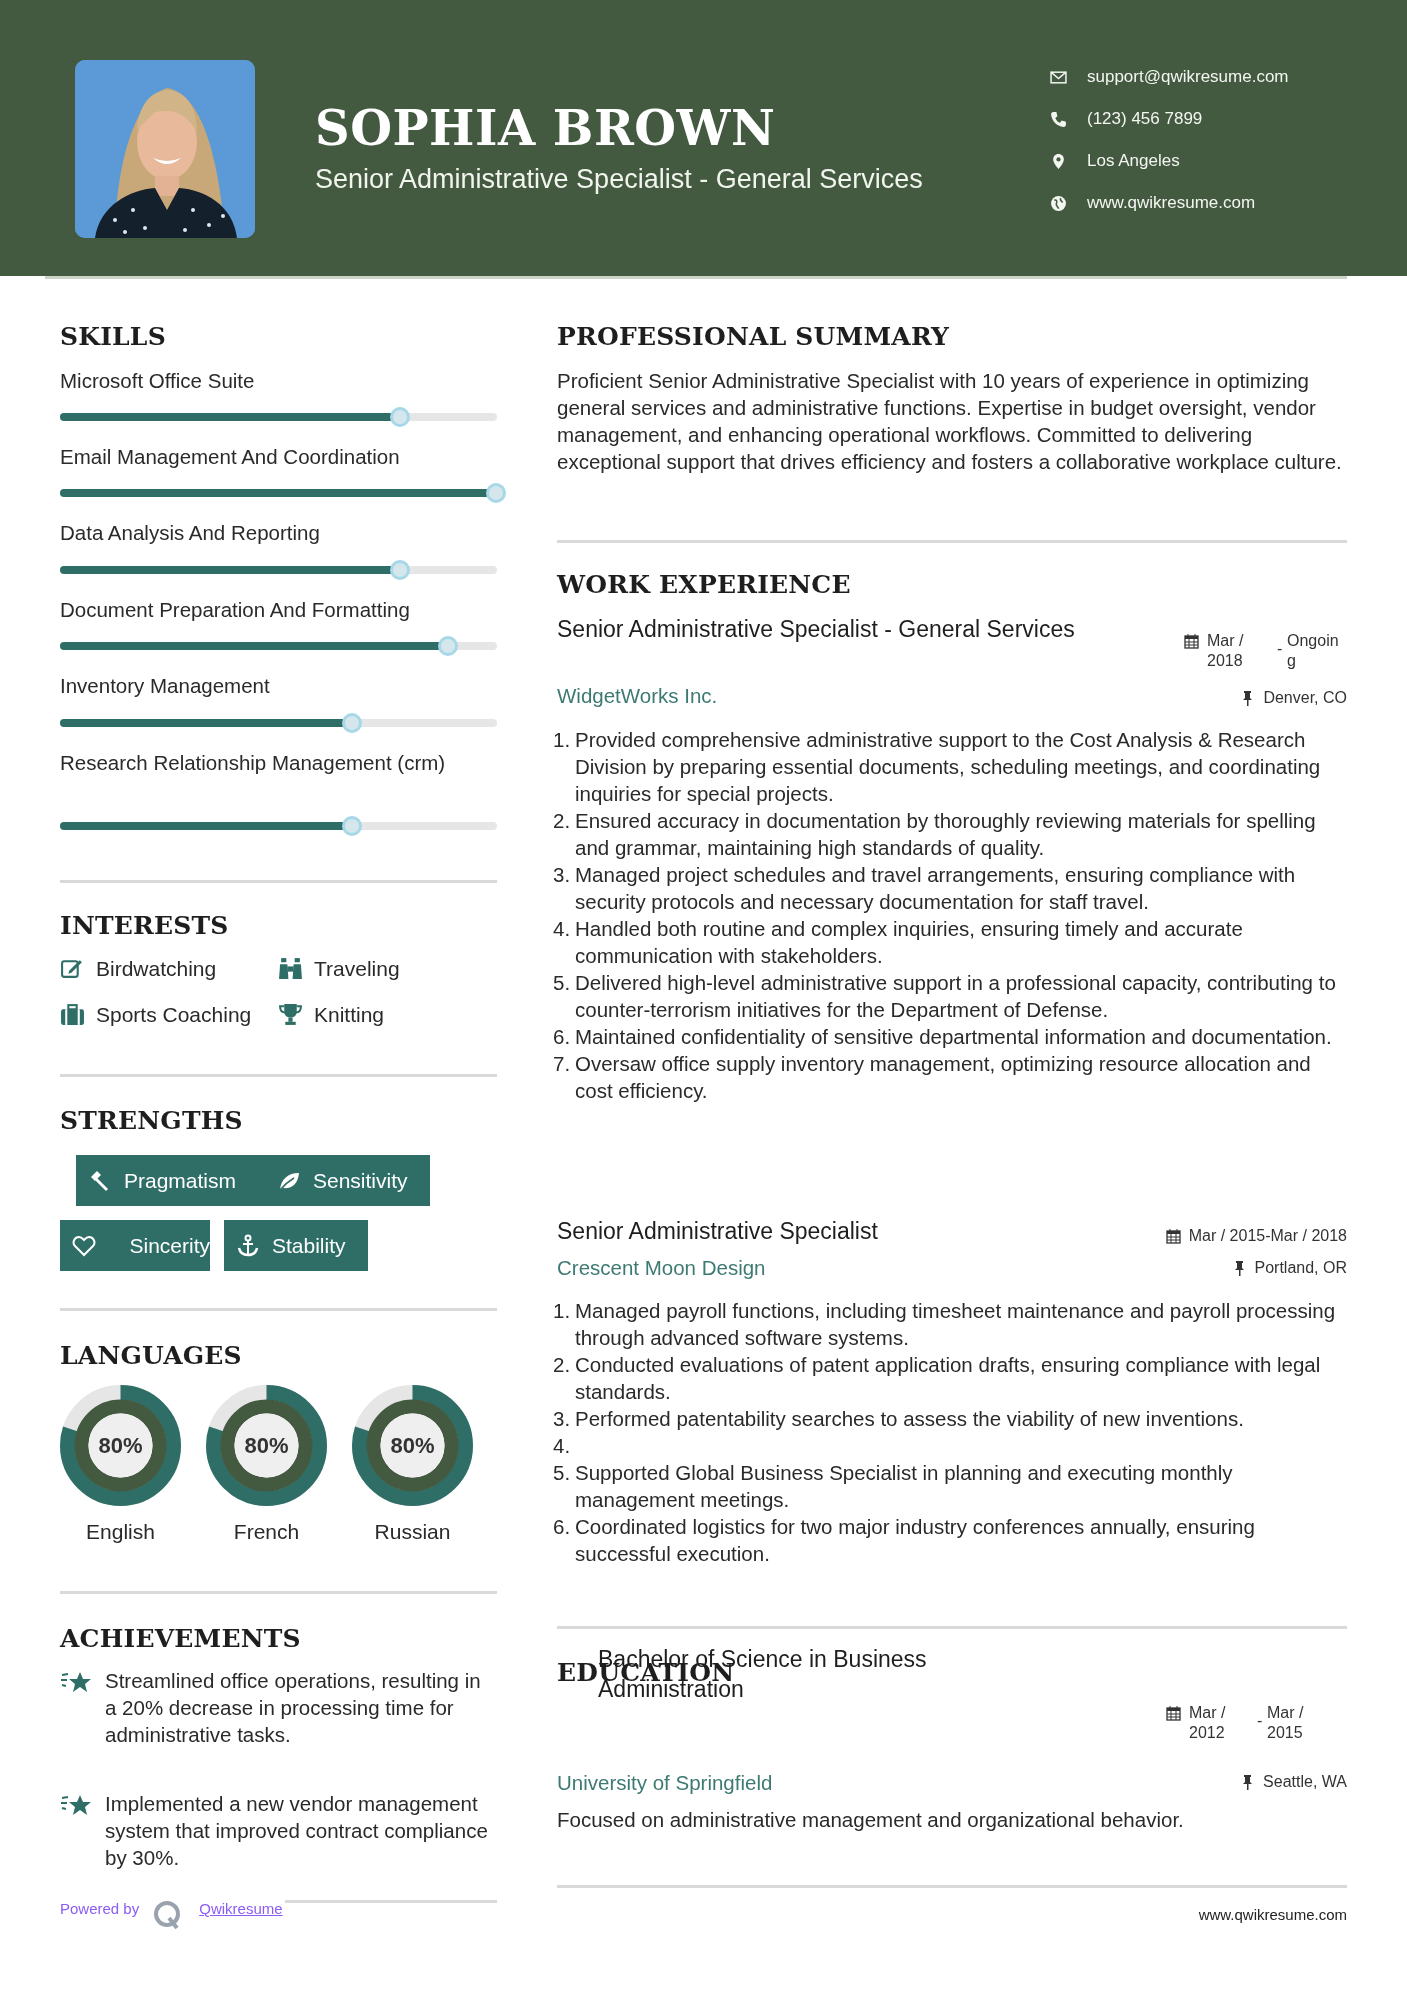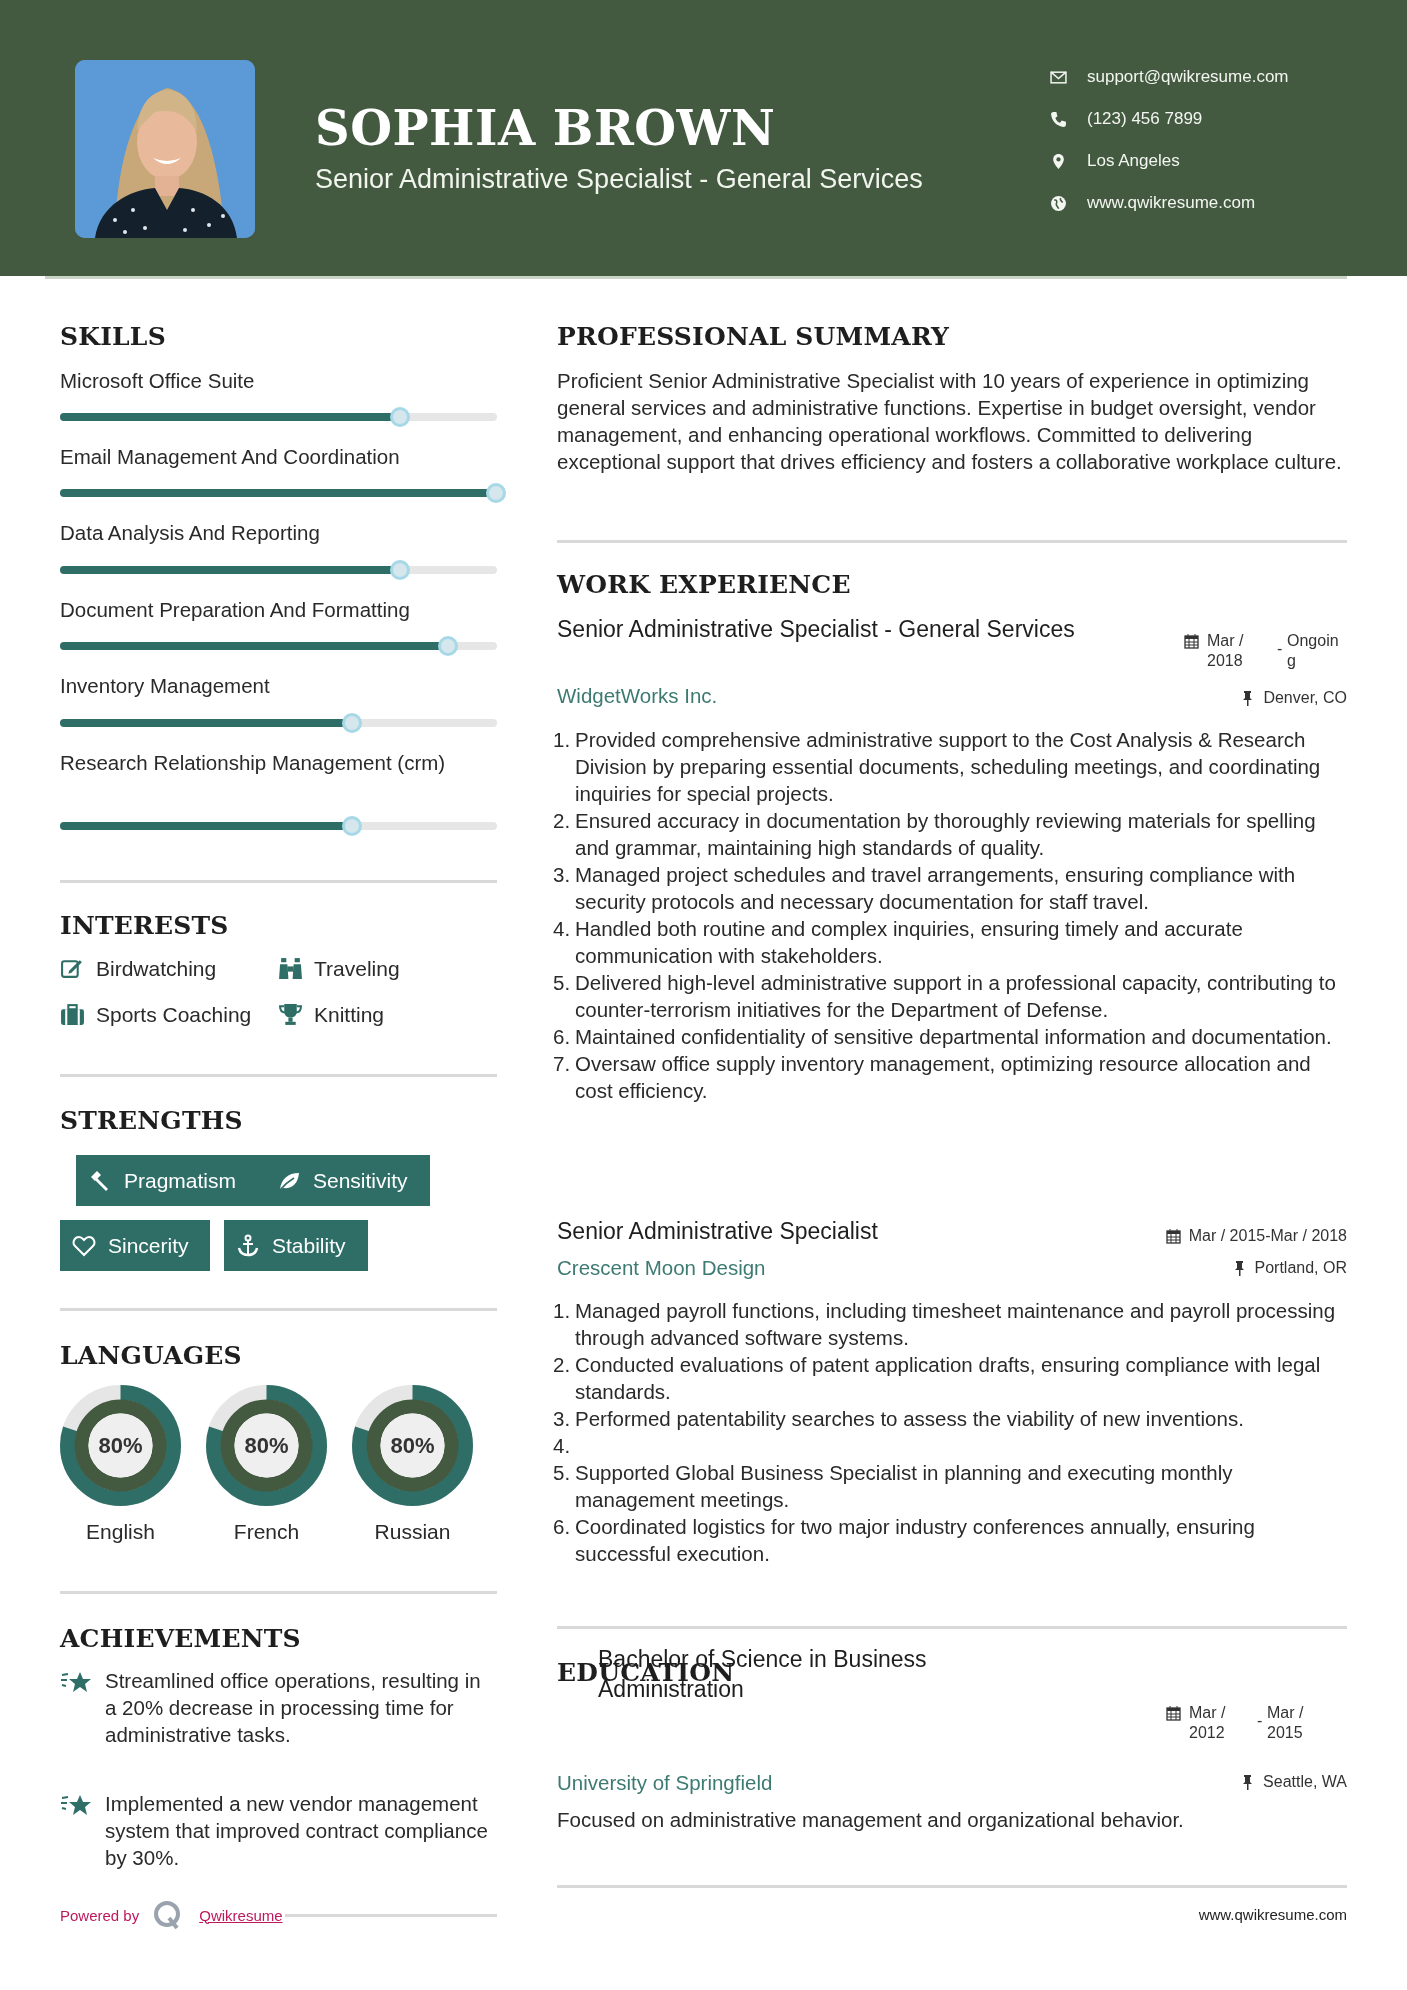--- a/index.html
+++ b/index.html
@@ -37,21 +37,21 @@
   .chip .ic svg { width: 24px; height: 24px; }
 
   .donut { position: absolute; width: 121px; height: 121px; }
   .donut-label { position: absolute; width: 121px; text-align: center; font-size: 21px; color: #2a2a2a; }
   .donut-text { position: absolute; left: 0; top: 0; width: 121px; height: 121px; display: flex; align-items: center; justify-content: center; font-size: 22px; font-weight: bold; color: #333; }
 
   .ach { position: absolute; left: 0; display: flex; font-size: 20.5px; color: #2a2a2a; line-height: 27px; }
   .ach .ic { width: 45px; flex: none; padding-top: 2px; }
   .ach .ic svg { width: 34px; height: 26px; }
 
-  .powered { position: absolute; left: 0; top: 1900px; display: flex; align-items: center; font-size: 15px; color: #be185d; width: 437px; }
+  .powered { position: absolute; left: 0; top: 1900px; display: flex; align-items: flex-start; font-size: 15px; color: #8b5cf6; width: 437px; }
   .powered .line { flex: 1; height: 3px; background: #d9d9d9; margin-left: 2px; }
   .powered .logo { width: 30px; height: 30px; margin: 0 16px 0 14px; }
   .powered .brand { text-decoration: underline; }
 
   .summary-text { position: absolute; left: 0; top: 367px; width: 790px; font-size: 20.5px; line-height: 27px; color: #2a2a2a; }
 
   .job-title { position: absolute; left: 0; font-size: 23px; line-height: 30px; color: #1e1e1e; }
   .job-company { position: absolute; left: 0; font-size: 20.5px; color: #3d7a72; }
   .meta { position: absolute; right: 0; font-size: 16px; color: #333; display: flex; align-items: flex-start; line-height: 20px; }
   .meta .ic { display: inline-flex; margin-right: 8px; margin-top: 2px; }
@@ -242,21 +242,21 @@
   </div>
   <div class="chip" style="left:205px; top:1155px; width:165px;">
     <span class="ic">
       <svg viewBox="0 0 24 24">
           <path d="M3 21 C4 10 11 4 22 4 C21 15 15 20 6 19 Z" fill="#fff"></path>
           <path d="M3 21 C8 15 12 12 17 9" fill="none" stroke="#2e6e67" stroke-width="1.5"></path>
         </svg>
     </span>
     <span>Sensitivity</span>
   </div>
-  <div class="chip" style="left:0; top:1220px; width:150px;">
+  <div class="chip" style="left:0; top:1220px; width:150px;justify-content:space-between;">
     <span class="ic">
       <svg viewBox="0 0 24 24">
           <path d="M12 21 L3 12 C0 9 2 3 7 3 C9.5 3 11 5 12 6 C13 5 14.5 3 17 3 C22 3 24 9 21 12 Z" fill="none" stroke="#fff" stroke-width="2"></path>
         </svg>
     </span>
     <span>Sincerity</span>
   </div>
   <div class="chip" style="left:164px; top:1220px; width:144px;">
     <span class="ic">
       <svg viewBox="0 0 24 24">

